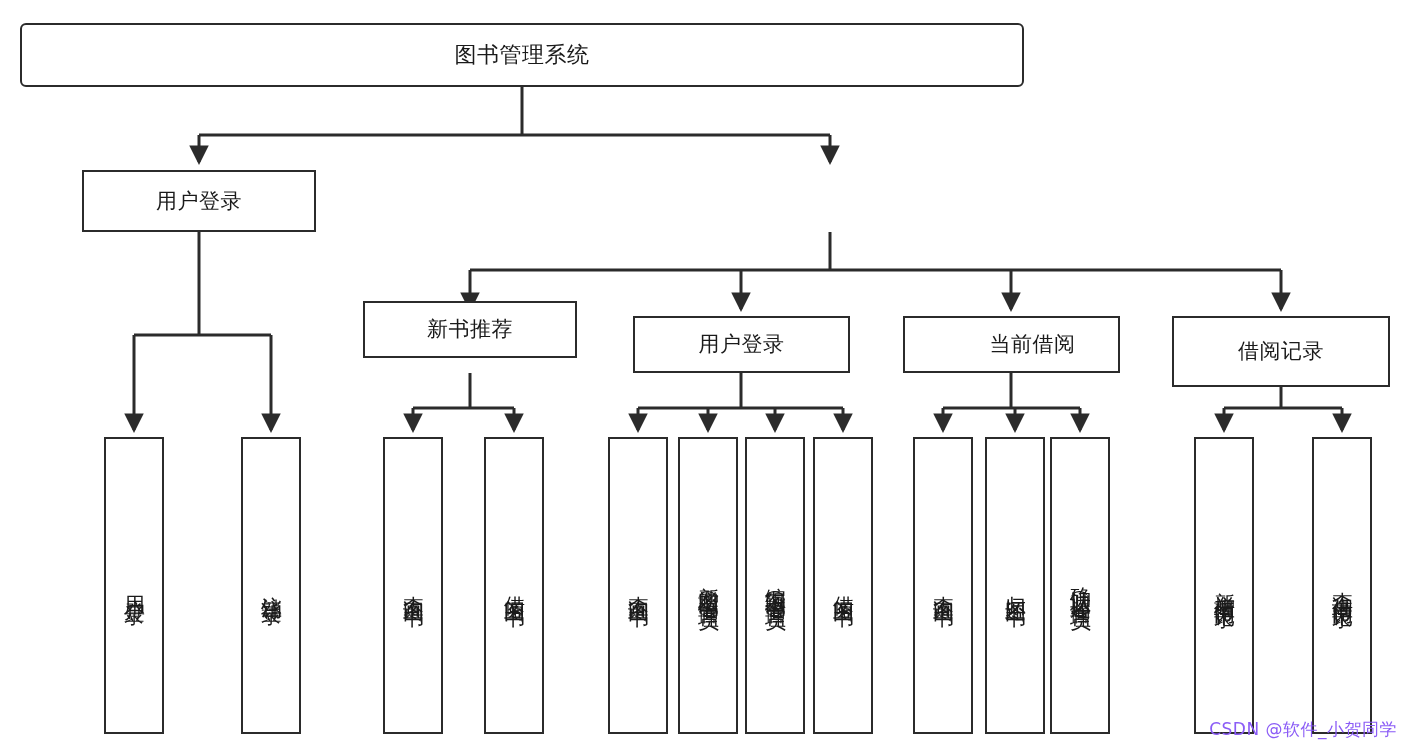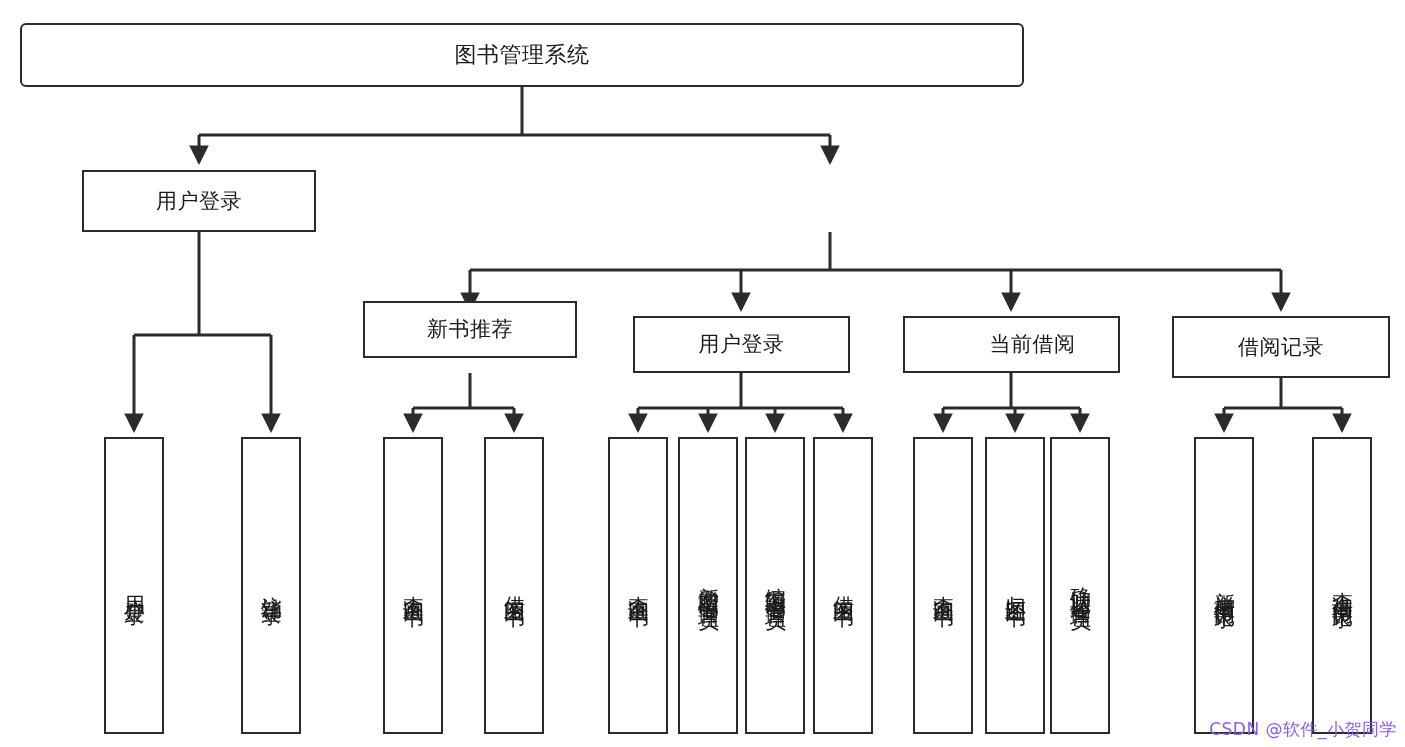--- a/index.html
+++ b/index.html
@@ -134,21 +134,21 @@
 
   <div class="node horiz" style="left:363px; top:301px; width:214px; height:57px;">
     <span class="lbl">新书推荐</span>
   </div>
   <div class="node horiz" style="left:633px; top:316px; width:217px; height:57px;">
     <span class="lbl">用户登录</span>
   </div>
   <div class="node horiz" style="left:903px; top:316px; width:217px; height:57px;padding-left:42px;">
     <span class="lbl">当前借阅</span>
   </div>
-  <div class="node horiz" style="left:1172px; top:316px; width:218px; height:62px;">
+  <div class="node horiz" style="left:1172px; top:316px; width:218px; height:71px;">
     <span class="lbl">借阅记录</span>
   </div>
 
   <div class="node vert" style="left:104px; top:437px; width:60px; height:297px;">
     <span class="lbl">用户登录</span>
   </div>
   <div class="node vert" style="left:241px; top:437px; width:60px; height:297px;">
     <span class="lbl">注销登录</span>
   </div>
 

